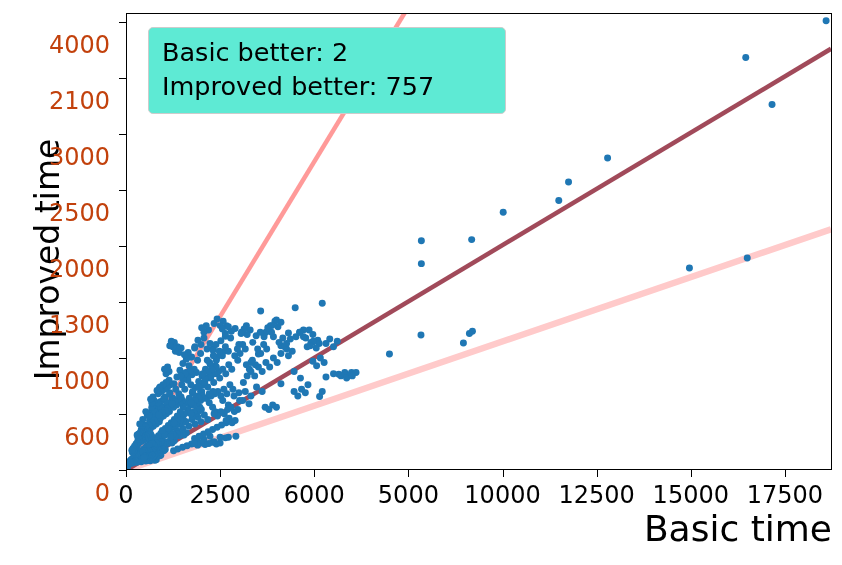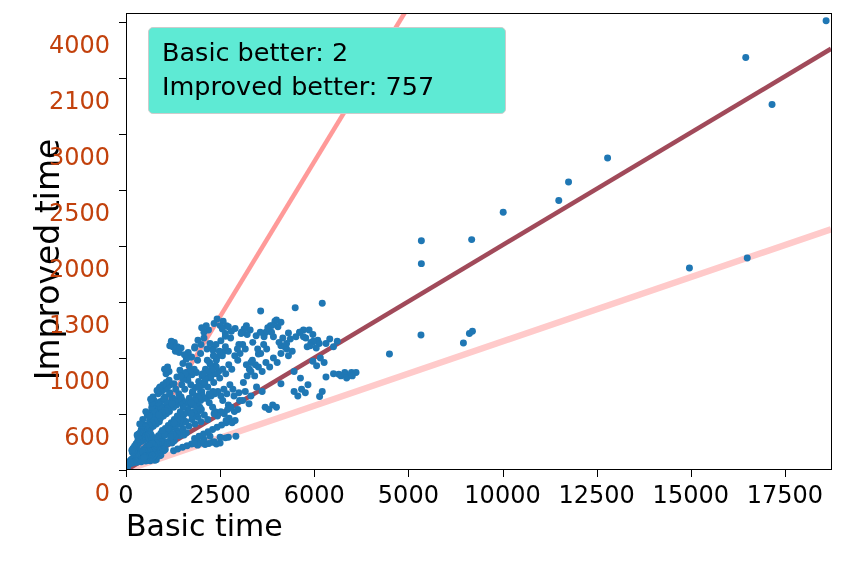--- a/index.html
+++ b/index.html
@@ -19,22 +19,22 @@
   .tick-x{position:absolute;top:470px;height:7px;width:0;
           border-left:1.6px solid #000;}
   .ticklab-y{position:absolute;right:0;width:0;height:0;}
   .ticklab-y span{position:absolute;right:9px;top:-15px;white-space:nowrap;
                   font-size:24px;color:#c2410c;margin-top:24px;}
   .ticklab-x{position:absolute;top:481px;width:0;height:0;}
   .ticklab-x span{position:absolute;left:0;top:0;transform:translateX(-50%);
                   white-space:nowrap;font-size:24px;color:#000;}
 
   
-  #xlabel{position:absolute;left:126px;width:706px;top:508px;text-align:left;
-          font-size:30px;color:#000;}
+  #xlabel{position:absolute;left:126px;width:706px;top:508px;text-align:right;
+          font-size:36px;color:#000;}
   #ylabel{position:absolute;left:-143px;top:240px;width:380px;text-align:center;
           font-size:33px;color:#000;transform:rotate(-90deg);
           transform-origin:center center;}
 
   
   #legend{position:absolute;left:148px;top:27px;width:358px;
           background:#5eead4;border:1.1px solid #cccccc;border-radius:5px;
           padding:7px 13px 9px 13px;box-sizing:border-box;}
   #legend .row{font-size:25.5px;line-height:1.345;color:#000;white-space:nowrap;}
 </style>

